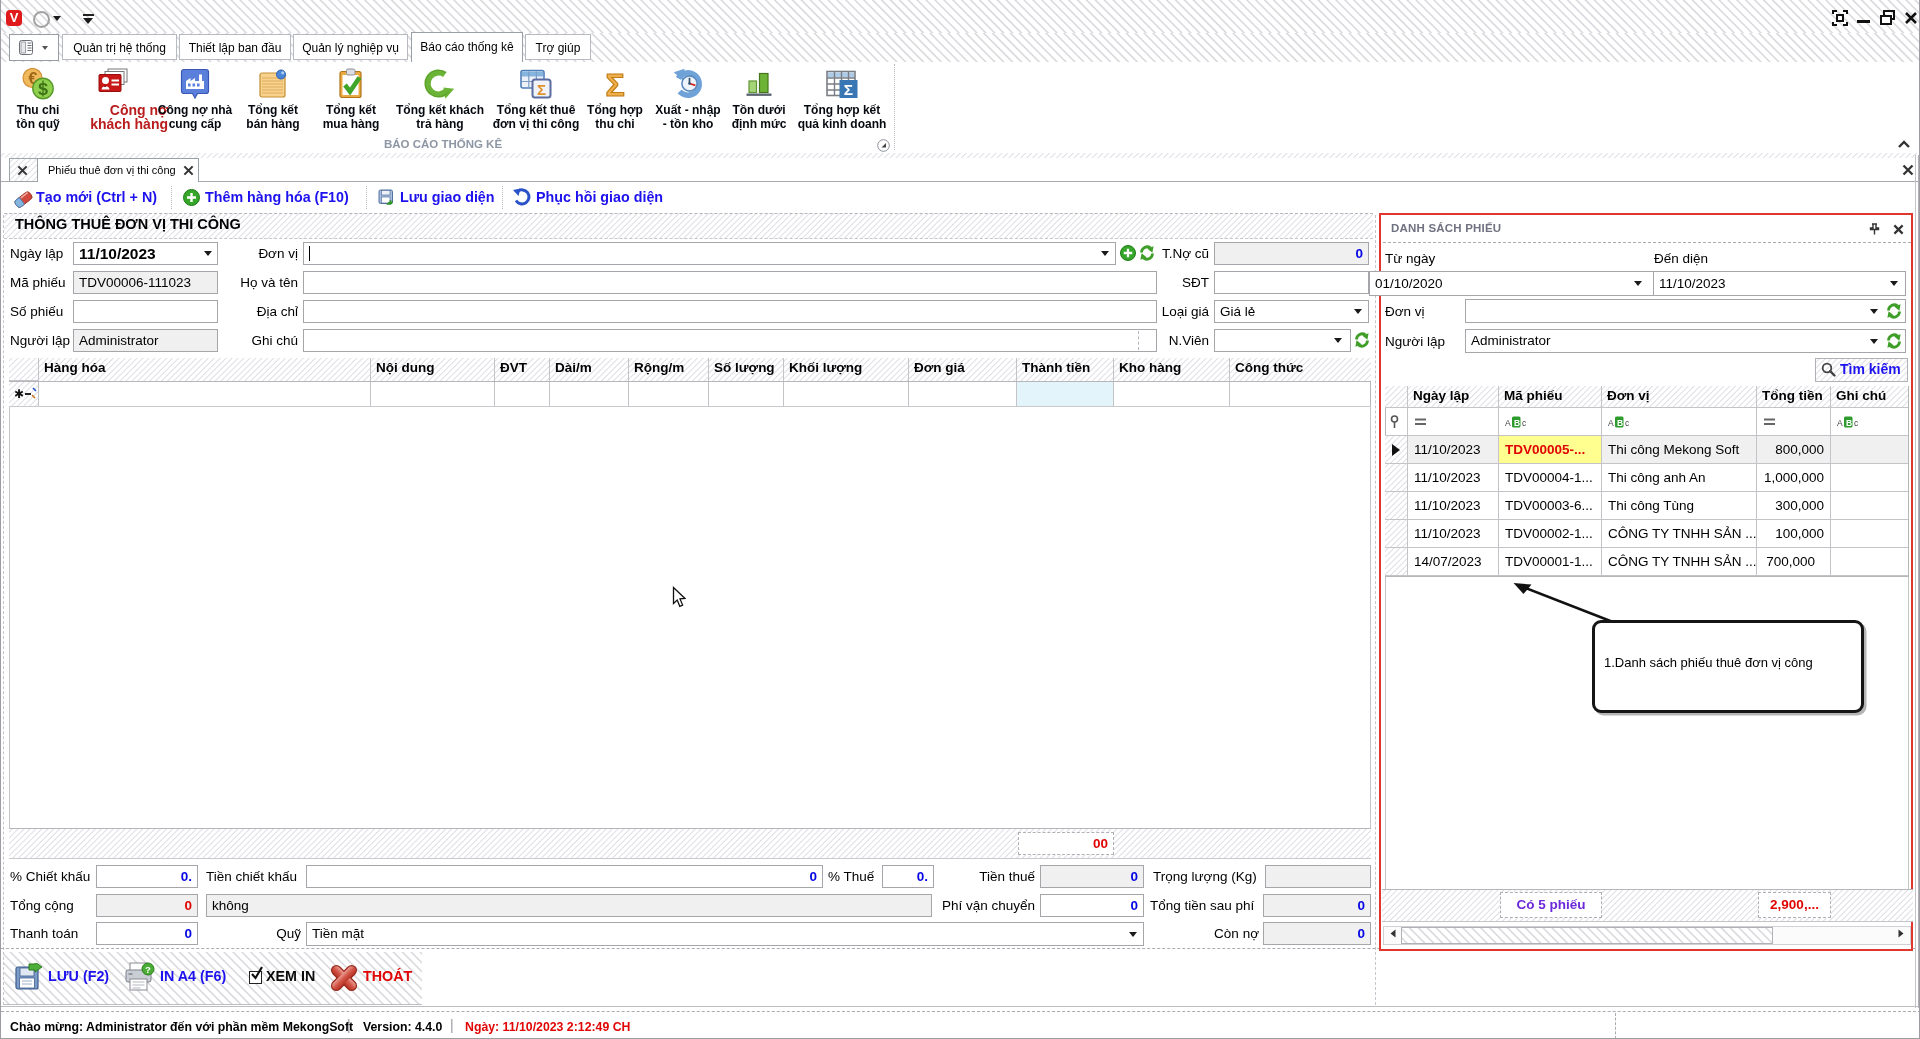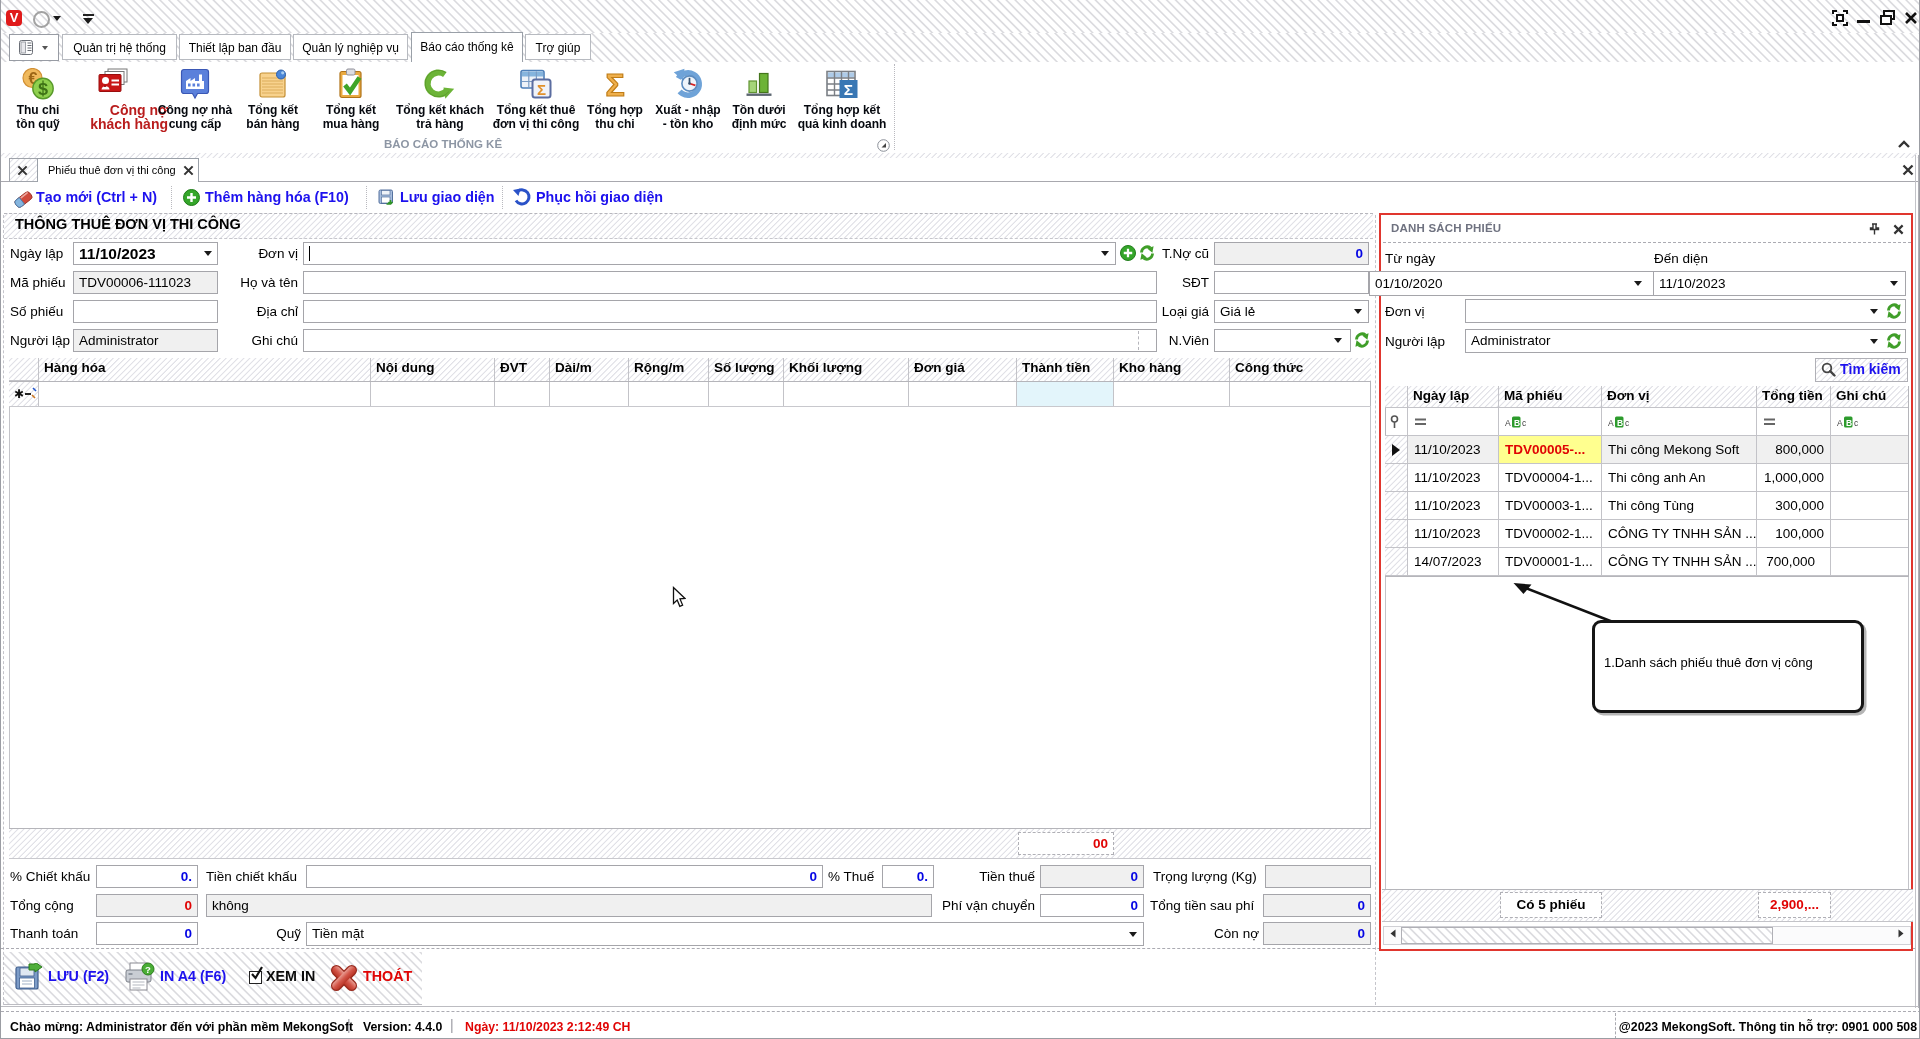--- a/index.html
+++ b/index.html
@@ -468,21 +468,21 @@
 <div class="cell rt" style="left:1756px;top:436px;width:74px;height:28px;background:#f0f0f0;font-size:13.5px;line-height:27px;padding-right:6px">800,000</div>
 <div class="cell" style="left:1830px;top:436px;width:77px;height:28px;background:#f0f0f0;border-right:none"></div>
 <div class="cell hatch2" style="left:1384px;top:464px;width:23px;height:28px"></div>
 <div class="cell" style="left:1407px;top:464px;width:91px;height:28px;font-size:13.5px;line-height:27px;padding-left:6px">11/10/2023</div>
 <div class="cell" style="left:1498px;top:464px;width:103px;height:28px;font-size:13.5px;line-height:27px;padding-left:6px">TDV00004-1...</div>
 <div class="cell" style="left:1601px;top:464px;width:155px;height:28px;font-size:13.5px;line-height:27px;padding-left:6px">Thi công anh An</div>
 <div class="cell rt" style="left:1756px;top:464px;width:74px;height:28px;font-size:13.5px;line-height:27px;padding-right:6px">1,000,000</div>
 <div class="cell" style="left:1830px;top:464px;width:77px;height:28px;border-right:none"></div>
 <div class="cell hatch2" style="left:1384px;top:492px;width:23px;height:28px"></div>
 <div class="cell" style="left:1407px;top:492px;width:91px;height:28px;font-size:13.5px;line-height:27px;padding-left:6px">11/10/2023</div>
-<div class="cell" style="left:1498px;top:492px;width:103px;height:28px;font-size:13.5px;line-height:27px;padding-left:6px">TDV00003-1...</div>
+<div class="cell" style="left:1498px;top:492px;width:103px;height:28px;font-size:13.5px;line-height:27px;padding-left:6px">TDV00003-6...</div>
 <div class="cell" style="left:1601px;top:492px;width:155px;height:28px;font-size:13.5px;line-height:27px;padding-left:6px">Thi công Tùng</div>
 <div class="cell rt" style="left:1756px;top:492px;width:74px;height:28px;font-size:13.5px;line-height:27px;padding-right:6px">300,000</div>
 <div class="cell" style="left:1830px;top:492px;width:77px;height:28px;border-right:none"></div>
 <div class="cell hatch2" style="left:1384px;top:520px;width:23px;height:28px"></div>
 <div class="cell" style="left:1407px;top:520px;width:91px;height:28px;font-size:13.5px;line-height:27px;padding-left:6px">11/10/2023</div>
 <div class="cell" style="left:1498px;top:520px;width:103px;height:28px;font-size:13.5px;line-height:27px;padding-left:6px">TDV00002-1...</div>
 <div class="cell" style="left:1601px;top:520px;width:155px;height:28px;font-size:13.5px;line-height:27px;padding-left:6px">CÔNG TY TNHH SẢN ...</div>
 <div class="cell rt" style="left:1756px;top:520px;width:74px;height:28px;font-size:13.5px;line-height:27px;padding-right:6px">100,000</div>
 <div class="cell" style="left:1830px;top:520px;width:77px;height:28px;border-right:none"></div>
 <div class="cell hatch2" style="left:1384px;top:548px;width:23px;height:28px"></div>
@@ -496,31 +496,30 @@
 <div class="abs" style="left:1907px;top:577px;width:1px;height:312px;background:#c3c3c8"></div>
 
 <svg class="abs" style="left:1505px;top:575px" width="115" height="52" viewBox="0 0 115 52">
       <path d="M107 47 L17 12" stroke="#111" stroke-width="2.5"></path>
       <path d="M7.5 8 L25.5 9.5 L17.5 19 Z" fill="#111"></path>
     </svg>
 <div class="abs" style="left:1591px;top:620px;width:272px;height:93px;background:#fff;border:3px solid #151515;border-radius:9px;box-sizing:border-box;box-shadow:2.5px 2.5px 0 rgba(120,120,120,0.55)"></div>
 <div class="abs" style="left:1603px;top:655px;font-size:13px;color:#000">1.Danh sách phiếu thuê đơn vị công</div>
 
 <div class="abs hatch2" style="left:1381px;top:889px;width:531px;height:33px;border-top:1px solid #b5b5ba;border-bottom:1px solid #c3c3c8;box-sizing:border-box"></div>
-<div class="abs" style="left:1499px;top:892px;width:102px;height:26px;background:#fff;border:1px dashed #b0b0b6;box-sizing:border-box;text-align:center;font-size:13.5px;font-weight:bold;color:#000000;line-height:24px">Có 5 phiếu</div>
+<div class="abs" style="left:1499px;top:892px;width:102px;height:26px;background:#fff;border:1px dashed #b0b0b6;box-sizing:border-box;text-align:center;font-size:13.5px;font-weight:bold;color:#6d28d9;line-height:24px">Có 5 phiếu</div>
 <div class="abs" style="left:1757px;top:892px;width:73px;height:26px;background:#fff;border:1px dashed #b0b0b6;box-sizing:border-box;text-align:center;font-size:13.5px;font-weight:bold;color:#e00404;line-height:24px">2,900,...</div>
 
 <div class="abs" style="left:1382px;top:926px;width:528px;height:19px;background:#fbfbfc;border:1px solid #d0d0d5;box-sizing:border-box"></div>
 <div class="dar" style="left:1388px;top:931px;transform:rotate(90deg);border-top-color:#333"></div>
 <div class="abs hatch" style="left:1400px;top:927px;width:372px;height:17px;border:1px solid #b0b0b6;box-sizing:border-box;background-color:#f1f1f3"></div>
 <div class="dar" style="left:1896px;top:931px;transform:rotate(-90deg);border-top-color:#333"></div>
 
 <div class="abs" style="left:0;top:1006px;width:1920px;height:1px;background:#bcbcc1"></div>
 <div class="hdash" style="left:0;top:1011px;width:1920px"></div>
 <div class="abs b" style="left:9px;top:1020px;font-size:12.3px;color:#000">Chào mừng: Administrator đến với phần mềm MekongSoft</div>
 <div class="abs" style="left:346px;top:1017px;font-size:14px;color:#9a9aa2">|</div>
 <div class="abs b" style="left:362px;top:1020px;font-size:12.3px;color:#000">Version: 4.4.0</div>
 <div class="abs" style="left:449px;top:1017px;font-size:14px;color:#9a9aa2">|</div>
 <div class="abs b" style="left:464px;top:1020px;font-size:12.3px;color:#e00404">Ngày: 11/10/2023 2:12:49 CH</div>
 <div class="abs" style="left:1614px;top:1013px;height:26px;border-left:1px dashed #ababb2"></div>
-<div class="abs b" style="left:1200px;top:1020px;width:716px;text-align:right;font-size:12.3px;color:#000">@2023 MekongSoft. Thông tin hỗ trợ: 0901 000 508</div>
 
 </div>
 
 </body></html>

